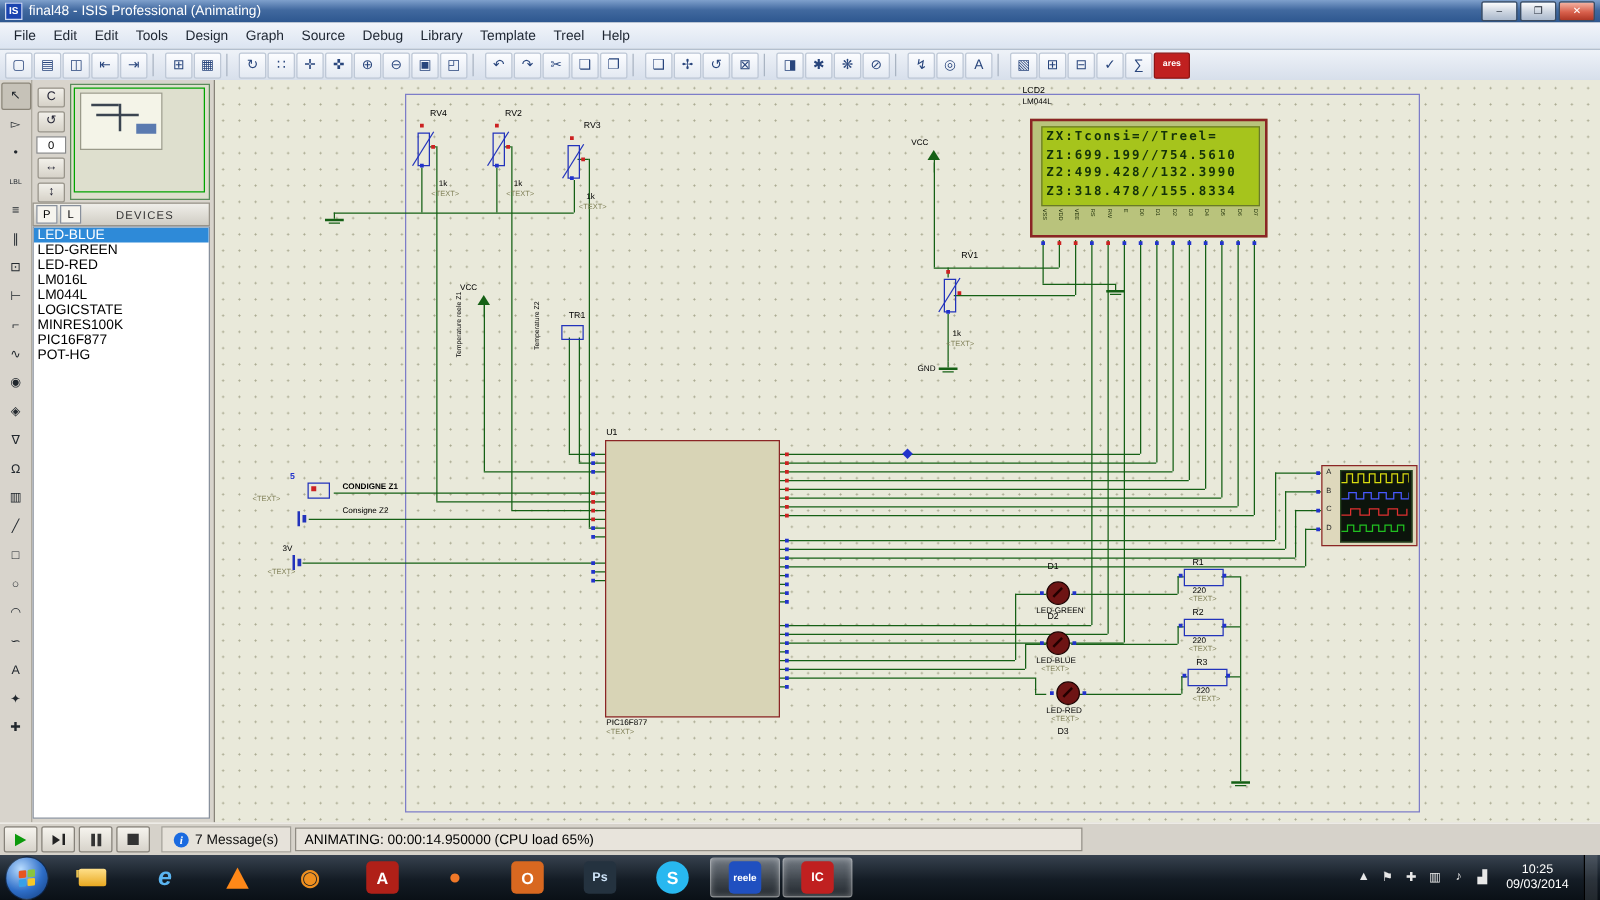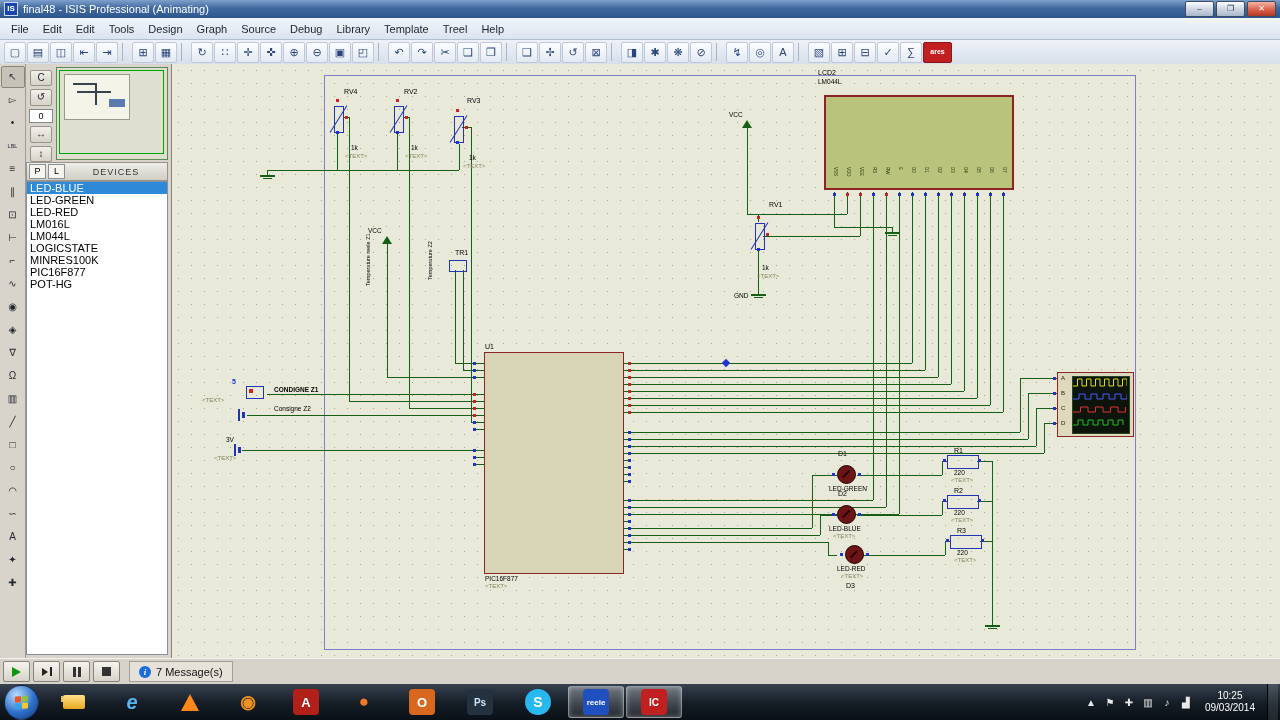--- a/index.html
+++ b/index.html
@@ -642,20 +642,26 @@
           <div class="dot b" style="left: 817px; top: 129px;"></div>
           <div class="wire" style="left: 831px; top: 128px; width: 1px; height: 4px;"></div>
           <div class="dot b" style="left: 830px; top: 129px;"></div>
           <div class="dot b" style="left: 881px; top: 313px;"></div>
           <div class="dot b" style="left: 881px; top: 328px;"></div>
           <div class="dot b" style="left: 881px; top: 343px;"></div>
           <div class="dot b" style="left: 881px; top: 358px;"></div>
         </div>
       <div id="chip" style="left: 312px; top: 288px; width: 138px; height: 220px;"></div>
       <div id="lcd" style="left: 652px; top: 31px; width: 190px; height: 95px;">
+        <div id="lcd-screen">
+            <div class="lcd-line">ZX:Tconsi=//Treel=</div>
+            <div class="lcd-line">Z1:699.199//754.5610</div>
+            <div class="lcd-line">Z2:499.428//132.3990</div>
+            <div class="lcd-line">Z3:318.478//155.8334</div>
+          </div>
       <div class="lcd-pin-lab" style="left: 12px; top: 70px;">VSS</div>
           <div class="lcd-pin-lab" style="left: 25px; top: 70px;">VDD</div>
           <div class="lcd-pin-lab" style="left: 38px; top: 70px;">VEE</div>
           <div class="lcd-pin-lab" style="left: 51px; top: 70px;">RS</div>
           <div class="lcd-pin-lab" style="left: 64px; top: 70px;">RW</div>
           <div class="lcd-pin-lab" style="left: 77px; top: 70px;">E</div>
           <div class="lcd-pin-lab" style="left: 90px; top: 70px;">D0</div>
           <div class="lcd-pin-lab" style="left: 103px; top: 70px;">D1</div>
           <div class="lcd-pin-lab" style="left: 116px; top: 70px;">D2</div>
           <div class="lcd-pin-lab" style="left: 129px; top: 70px;">D3</div>
@@ -739,20 +745,21 @@
         <span class="pbar"></span>
         <span class="pbar"></span>
       </div>
     <div class="anim-btn">
         <span class="sq"></span>
       </div>
     <div id="msg-area">
       <span id="info-ico">i</span>
       <span>7 Message(s)</span>
     </div>
+    <div id="anim-status">ANIMATING: 00:00:14.950000 (CPU load 65%)</div>
   </div>
 </div>
 
 <div id="taskbar">
   <div id="start-orb">
     <div id="orb-flag">
       <span style="background:#e85520"></span>
       <span style="background:#8ac440"></span>
       <span style="background:#38a0e8"></span>
       <span style="background:#f8c828"></span>

